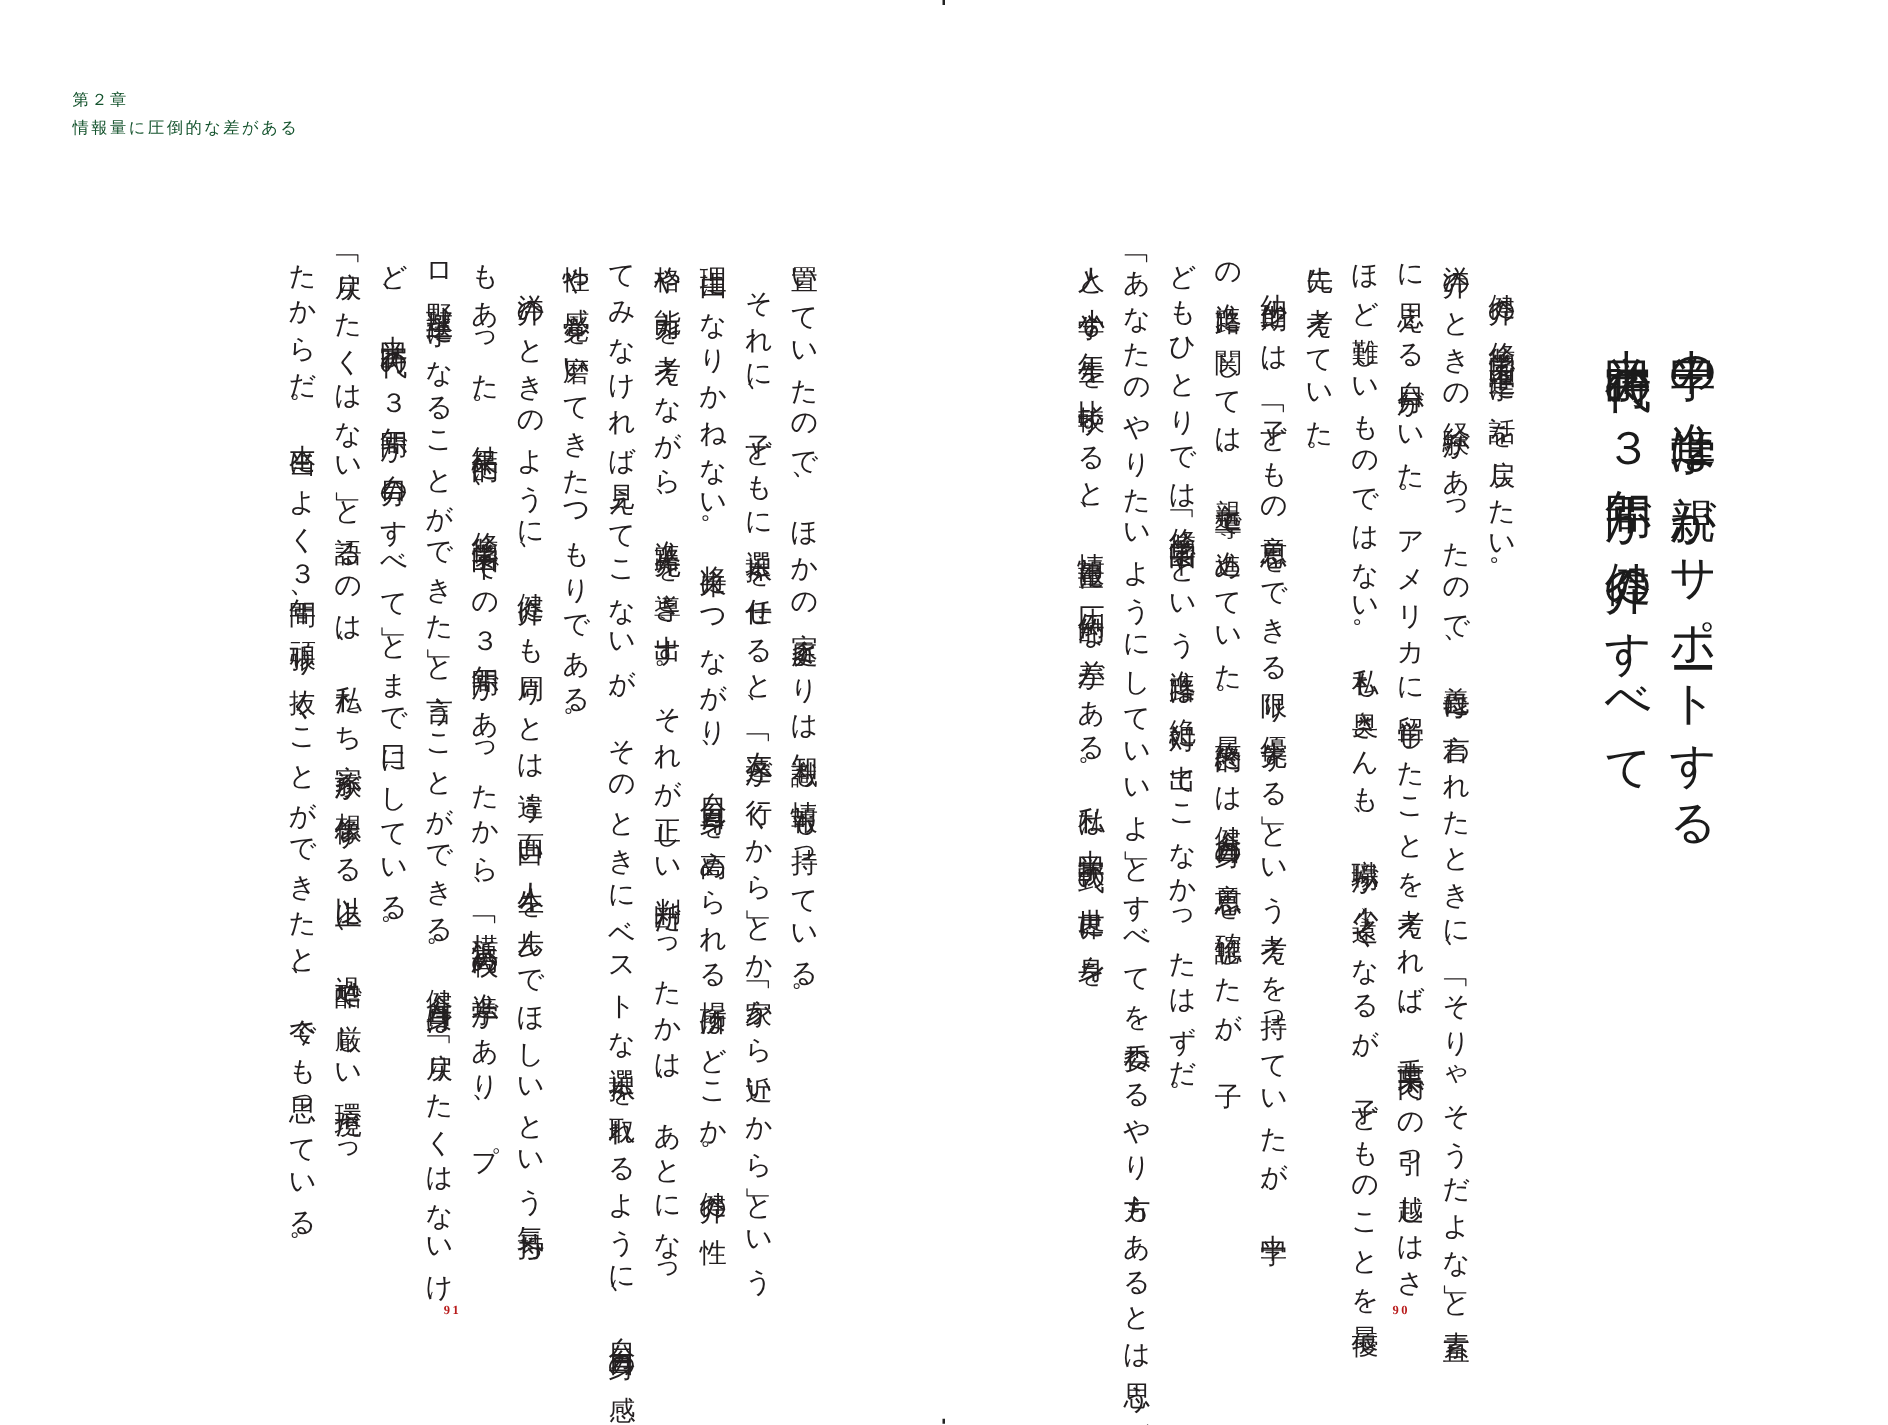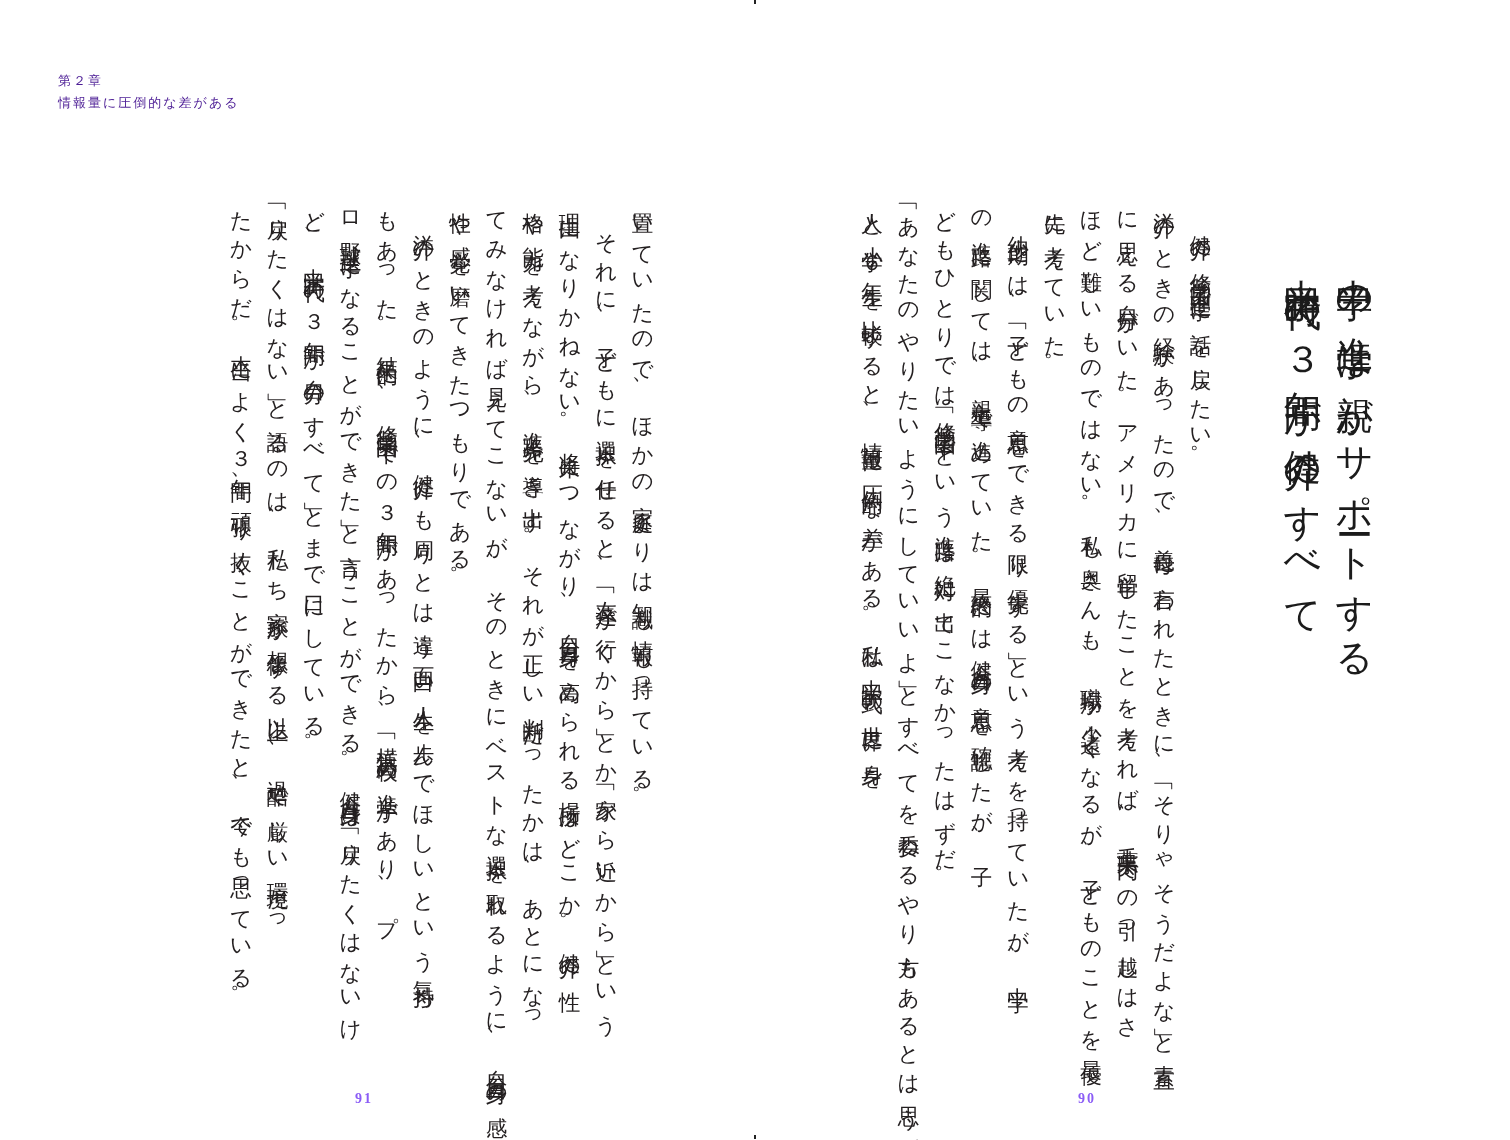--- a/index.html
+++ b/index.html
@@ -1,25 +1,25 @@
 <!DOCTYPE html>
 <html><head>
   <meta charset="utf-8">
   <style>
     html, body { margin: 0; padding: 0; background: #ffffff; }
     body { width: 1510px; height: 1140px; position: relative; overflow: hidden; font-family: "DejaVu Serif", "Liberation Serif", serif; color: #231f20; }
     .crop-mark { position: absolute; width: 2px; height: 4px; background: #222; }
-    .running-head { position: absolute; left: 58px; top: 70px; font-family: "DejaVu Sans", "Liberation Sans", sans-serif; font-size: 13px; letter-spacing: 2px; color: #4c1d95; line-height: 22px; }
+    .running-head { position: absolute; left: 58px; top: 70px; font-family: "DejaVu Sans", "Liberation Sans", sans-serif; font-size: 13px; letter-spacing: 2px; color: #14532d; line-height: 22px; }
     .chapter-title { position: absolute; top: 250px; left: 1276px; height: 580px; writing-mode: vertical-rl; font-family: "DejaVu Sans", "Liberation Sans", sans-serif; font-size: 37px; line-height: 52px; letter-spacing: 5.5px; color: #1b1b1b; }
     .chapter-title span { display: block; }
     .body-block { position: absolute; top: 196px; height: 810px; writing-mode: vertical-rl; font-size: 21.6px; line-height: 36.5px; letter-spacing: 4.5px; color: #231f20; }
     .body-block .line { display: block; white-space: nowrap; }
     .right-body { left: 850px; width: 368px; }
     .left-body { left: 222px; width: 438px; }
-    .folio { position: absolute; top: 1043px; font-family: "Liberation Serif", "DejaVu Serif", serif; font-size: 14px; font-weight: bold; letter-spacing: 2px; color: #8b5cf6; margin-top: 48px; }
+    .folio { position: absolute; top: 1043px; font-family: "Liberation Serif", "DejaVu Serif", serif; font-size: 10px; font-weight: bold; letter-spacing: 2px; color: #b91c1c; }
   </style>
 </head>
 <body>
 
 <div class="crop-mark" style="left:754px; top:0px;"></div>
 <div class="crop-mark" style="left:754px; top:1135px;"></div>
 
 <div class="running-head">
   <div>第２章</div>
   <div>情報量に圧倒的な差がある</div>
@@ -36,21 +36,21 @@
   <span class="line">に思える自分がいた。アメリカに留学したことを考えれば、千葉県内での引っ越しはさ</span>
   <span class="line">ほど難しいものではない。私も奥さんも、職場が少々遠くなるが、子どものことを最優</span>
   <span class="line">先に考えていた。</span>
   <span class="line" style="padding-top:1em;">幼少期には、「子どもの意思をできる限り優先する」という考えを持っていたが、中学</span>
   <span class="line">の進路に関しては、親主導で進めていた。最終的には健介自身の意思を確認したが、子</span>
   <span class="line">どもひとりでは「修徳学園中」という進路は絶対に出てこなかったはずだ。</span>
   <span class="line">「あなたのやりたいようにしていいよ」とすべてを委ねるやり方もあるとは思うが、大</span>
   <span class="line">人と小学６年生を比較すると、情報量に圧倒的な差がある。私は中学軟式の世界に身を</span>
 </div>
 
-<div class="folio" style="left:1078px;">90</div>
+<div class="folio" style="left:1114px;">90</div>
 
 <div class="body-block left-body">
   <span class="line">置いていたので、ほかの家庭よりは知識も情報も持っている。</span>
   <span class="line" style="padding-top:1em;">それに、子どもに選択を任せると、「友達が行くから」とか「家から近いから」という</span>
   <span class="line">理由になりかねない。将来につながり、自分自身を高められる場所はどこか。健介の性</span>
   <span class="line">格や能力を考えながら、進路先を導き出す。それが正しい判断だったかは、あとになっ</span>
   <span class="line">てみなければ見えてこないが、そのときにベストな選択を取れるように、自分自身の感</span>
   <span class="line">性や感覚を磨いてきたつもりである。</span>
   <span class="line" style="padding-top:1em;">洋介のときのように、健介にも周りとは違う面白い人生を歩んでほしいという気持ち</span>
   <span class="line">もあった。結果的に、修徳学園中での３年間があったから、「横浜高校の進学があり、プ</span>

